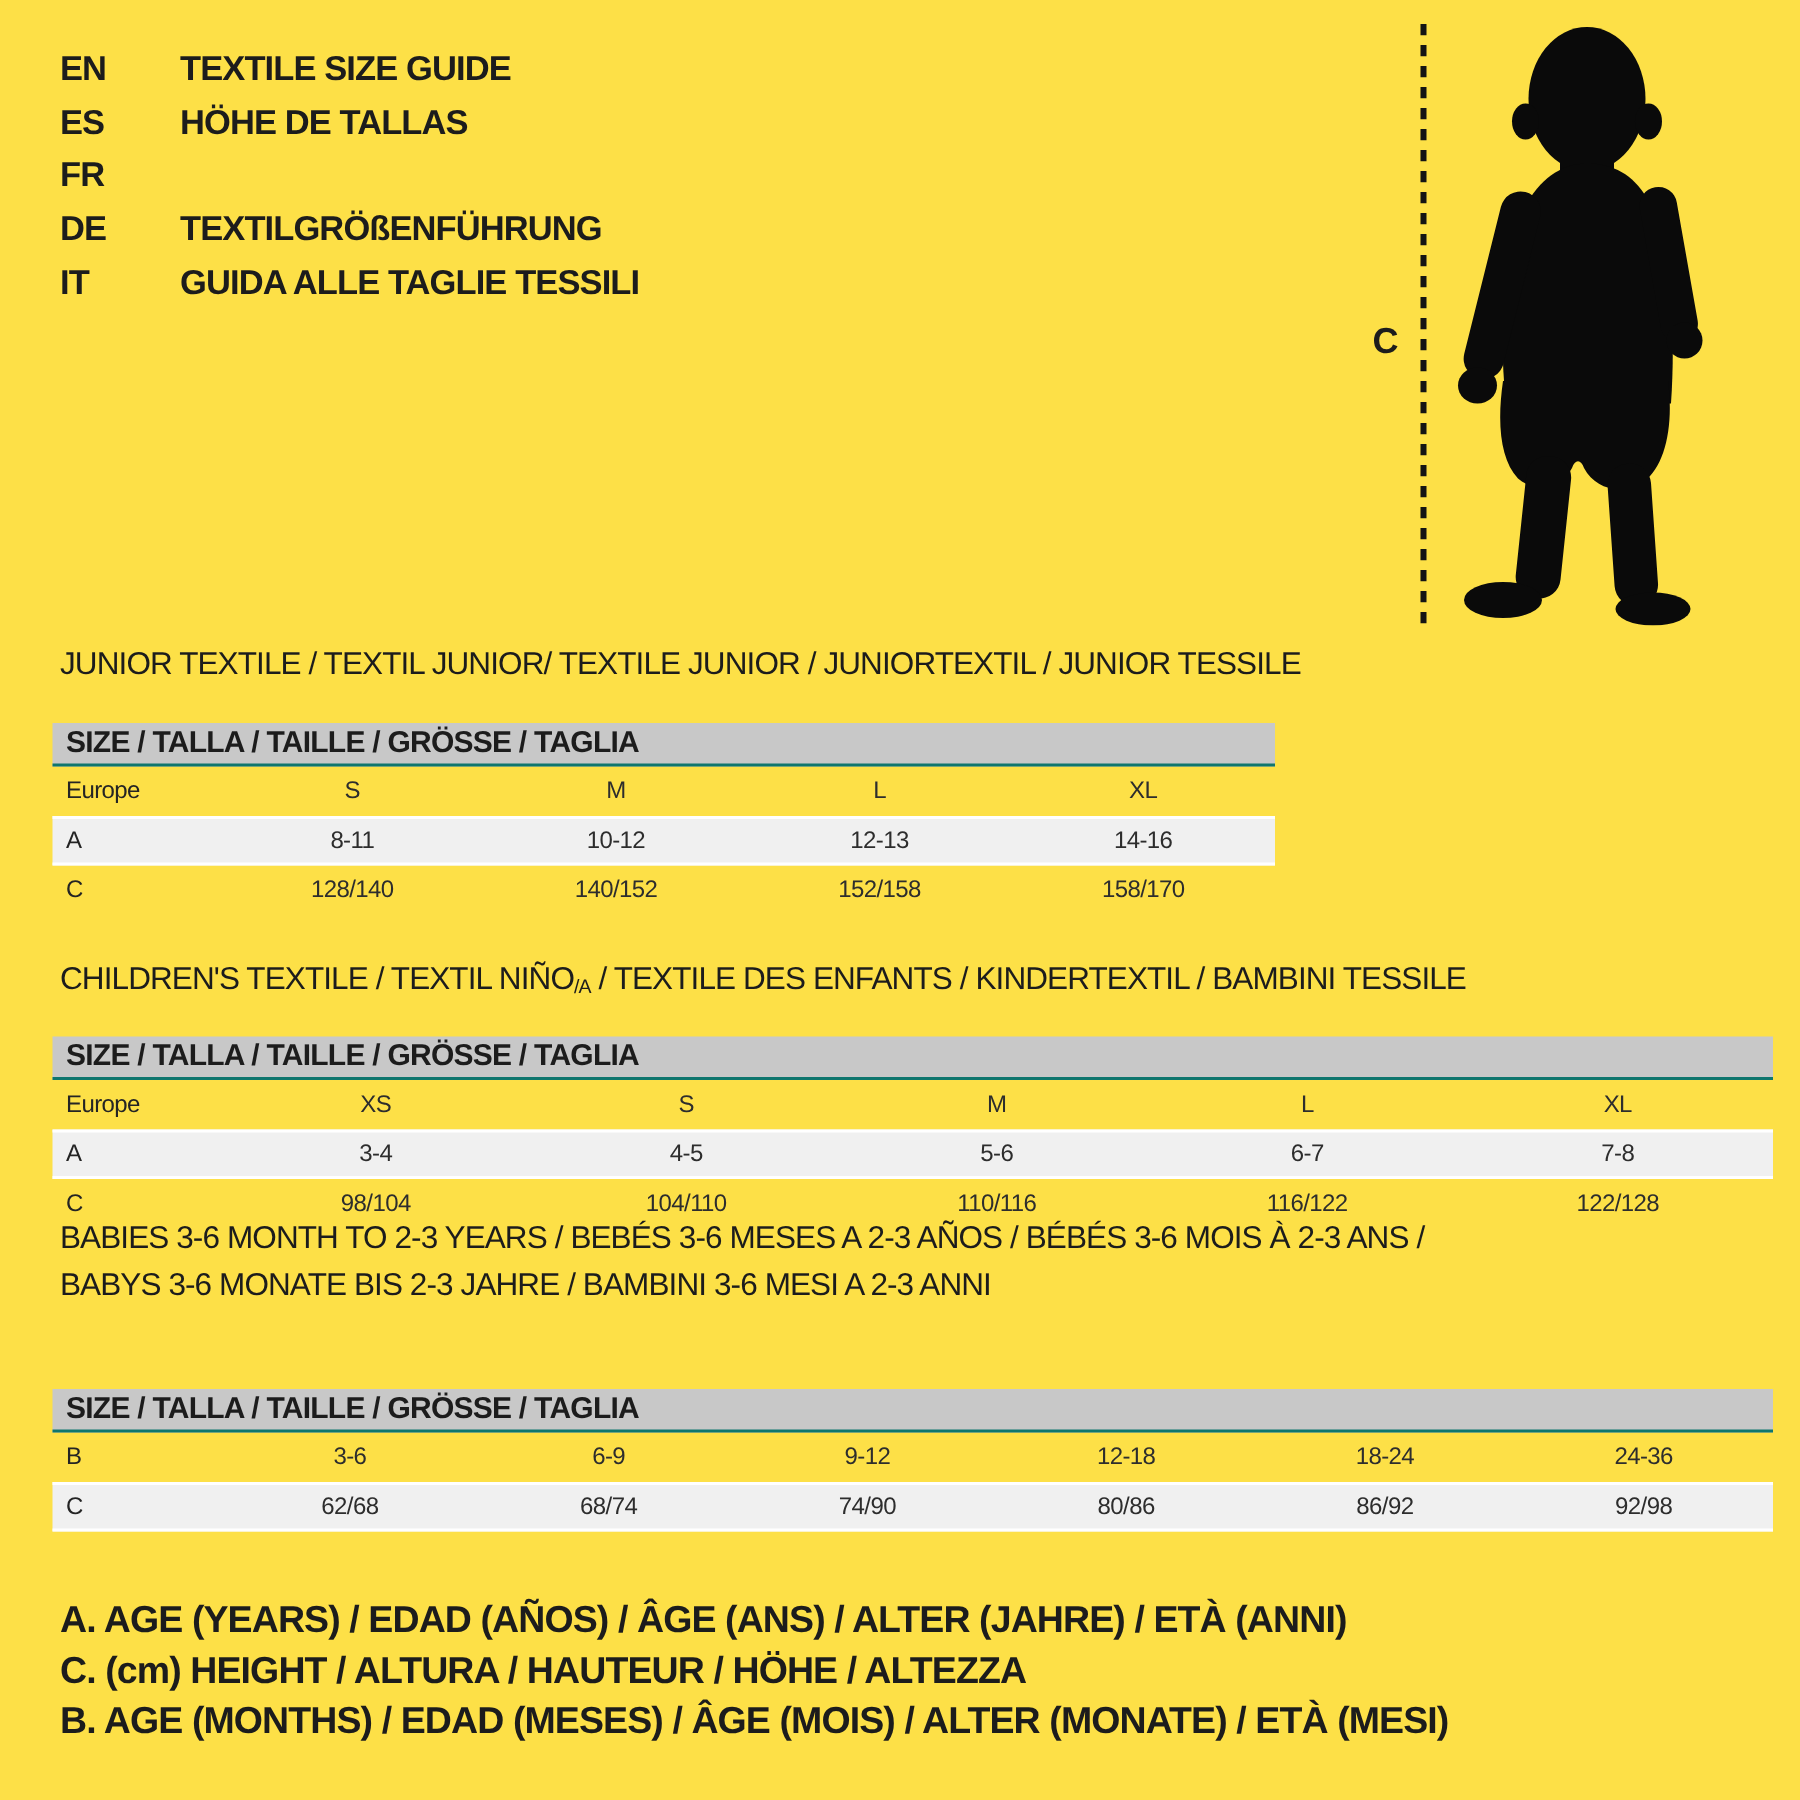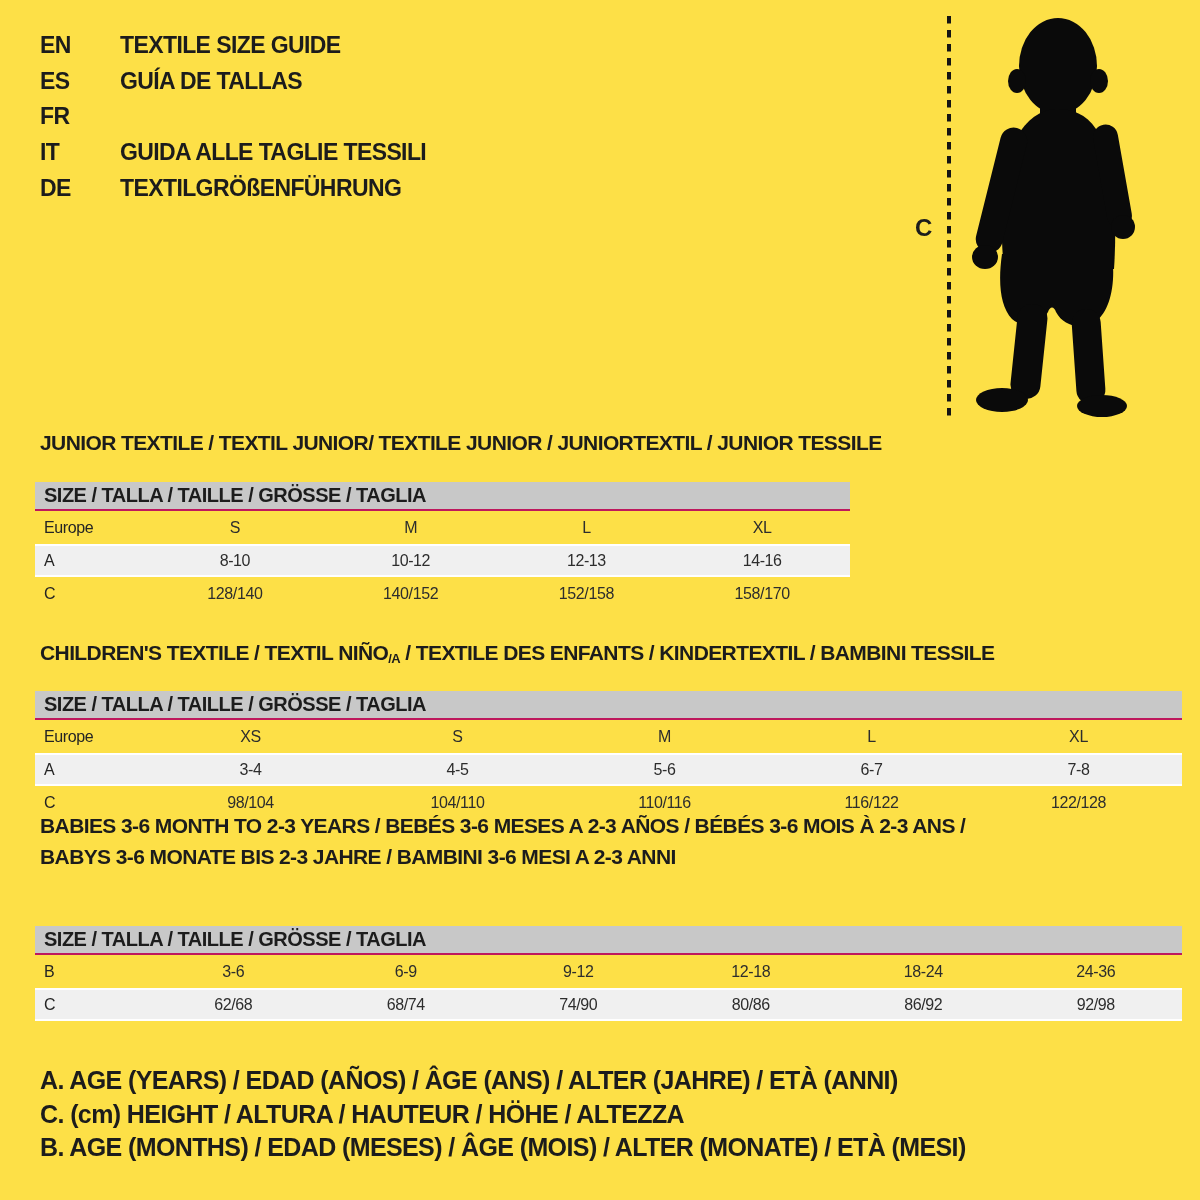--- a/index.html
+++ b/index.html
@@ -15,31 +15,31 @@
   .lang-code { width:80px; }
 
   
   .figure { position:absolute; left:895px; top:12px; width:256px; height:406px; }
   .measure-label { position:absolute; left:20px; top:202px;
     font-weight:bold; font-size:24px; letter-spacing:-0.5px; }
   .dash-line { position:absolute; left:51px; top:4px; }
   .baby-svg { position:absolute; left:73px; top:2px; }
 
   
-  .section-title { position:absolute; left:40px; font-weight:bold;
+  .section-title { position:absolute; left:40px; font-weight:normal;
     font-size:21px; letter-spacing:-0.6px; white-space:nowrap; }
   .title-sub { font-size:13px; vertical-align:-3px; }
   .two-line div { line-height:31px; }
   .legend { position:absolute; left:40px; top:1064px; font-weight:bold;
     font-size:25px; letter-spacing:-0.6px; }
   .legend div { line-height:33.5px; white-space:nowrap; }
 
   
   .size-table { position:absolute; left:35px; }
-  .t-header { height:29px; background:#c8c8c8; border-bottom:2px solid #be185d;
+  .t-header { height:29px; background:#c8c8c8; border-bottom:2px solid #0f766e;
     display:flex; align-items:center; padding-left:9px; box-sizing:border-box;
     font-weight:bold; font-size:20px; letter-spacing:-0.5px; }
   .t-row { display:flex; height:33px; align-items:center; font-size:16px;
     letter-spacing:-0.4px; box-sizing:border-box; }
   .t-row.shaded { background:#f0f0f0; border-top:2px solid #ffffff;
     border-bottom:2px solid #ffffff; }
   .t-label { width:112px; padding-left:9px; box-sizing:border-box;
     color:#242424; }
   .t-cell { flex:1; text-align:center; color:#2d2d2d; }
 </style>
@@ -48,32 +48,32 @@
 
 <div class="page">
 
   <div class="lang-block">
     <div class="lang-row">
       <span class="lang-code">EN</span>
       <span class="lang-title">TEXTILE SIZE GUIDE</span>
     </div>
     <div class="lang-row">
       <span class="lang-code">ES</span>
-      <span class="lang-title">GUÍA DE TALLAS</span>
+      <span class="lang-title">HÖHE DE TALLAS</span>
     </div>
     <div class="lang-row">
       <span class="lang-code">FR</span>
     </div>
     <div class="lang-row">
+      <span class="lang-code">DE</span>
+      <span class="lang-title">TEXTILGRÖßENFÜHRUNG</span>
+    </div>
+    <div class="lang-row">
       <span class="lang-code">IT</span>
       <span class="lang-title">GUIDA ALLE TAGLIE TESSILI</span>
-    </div>
-    <div class="lang-row">
-      <span class="lang-code">DE</span>
-      <span class="lang-title">TEXTILGRÖßENFÜHRUNG</span>
     </div>
   </div>
 
   <div class="figure">
     <span class="measure-label">C</span>
     <svg class="dash-line" width="6" height="400" viewBox="0 0 6 400">
       <line x1="3" y1="0" x2="3" y2="400" stroke="#141414" stroke-width="4" stroke-dasharray="7.5 6.5"></line>
     </svg>
     <svg class="baby-svg" width="178" height="403" viewBox="0 0 178 403" fill="#0a0a0a">
 
@@ -104,21 +104,21 @@
     <div class="t-header">SIZE / TALLA / TAILLE / GRÖSSE / TAGLIA</div>
     <div class="t-row">
       <div class="t-label">Europe</div>
       <div class="t-cell">S</div>
       <div class="t-cell">M</div>
       <div class="t-cell">L</div>
       <div class="t-cell">XL</div>
     </div>
     <div class="t-row shaded">
       <div class="t-label">A</div>
-      <div class="t-cell">8-10</div>
+      <div class="t-cell">8-11</div>
       <div class="t-cell">10-12</div>
       <div class="t-cell">12-13</div>
       <div class="t-cell">14-16</div>
     </div>
     <div class="t-row">
       <div class="t-label">C</div>
       <div class="t-cell">128/140</div>
       <div class="t-cell">140/152</div>
       <div class="t-cell">152/158</div>
       <div class="t-cell">158/170</div>

